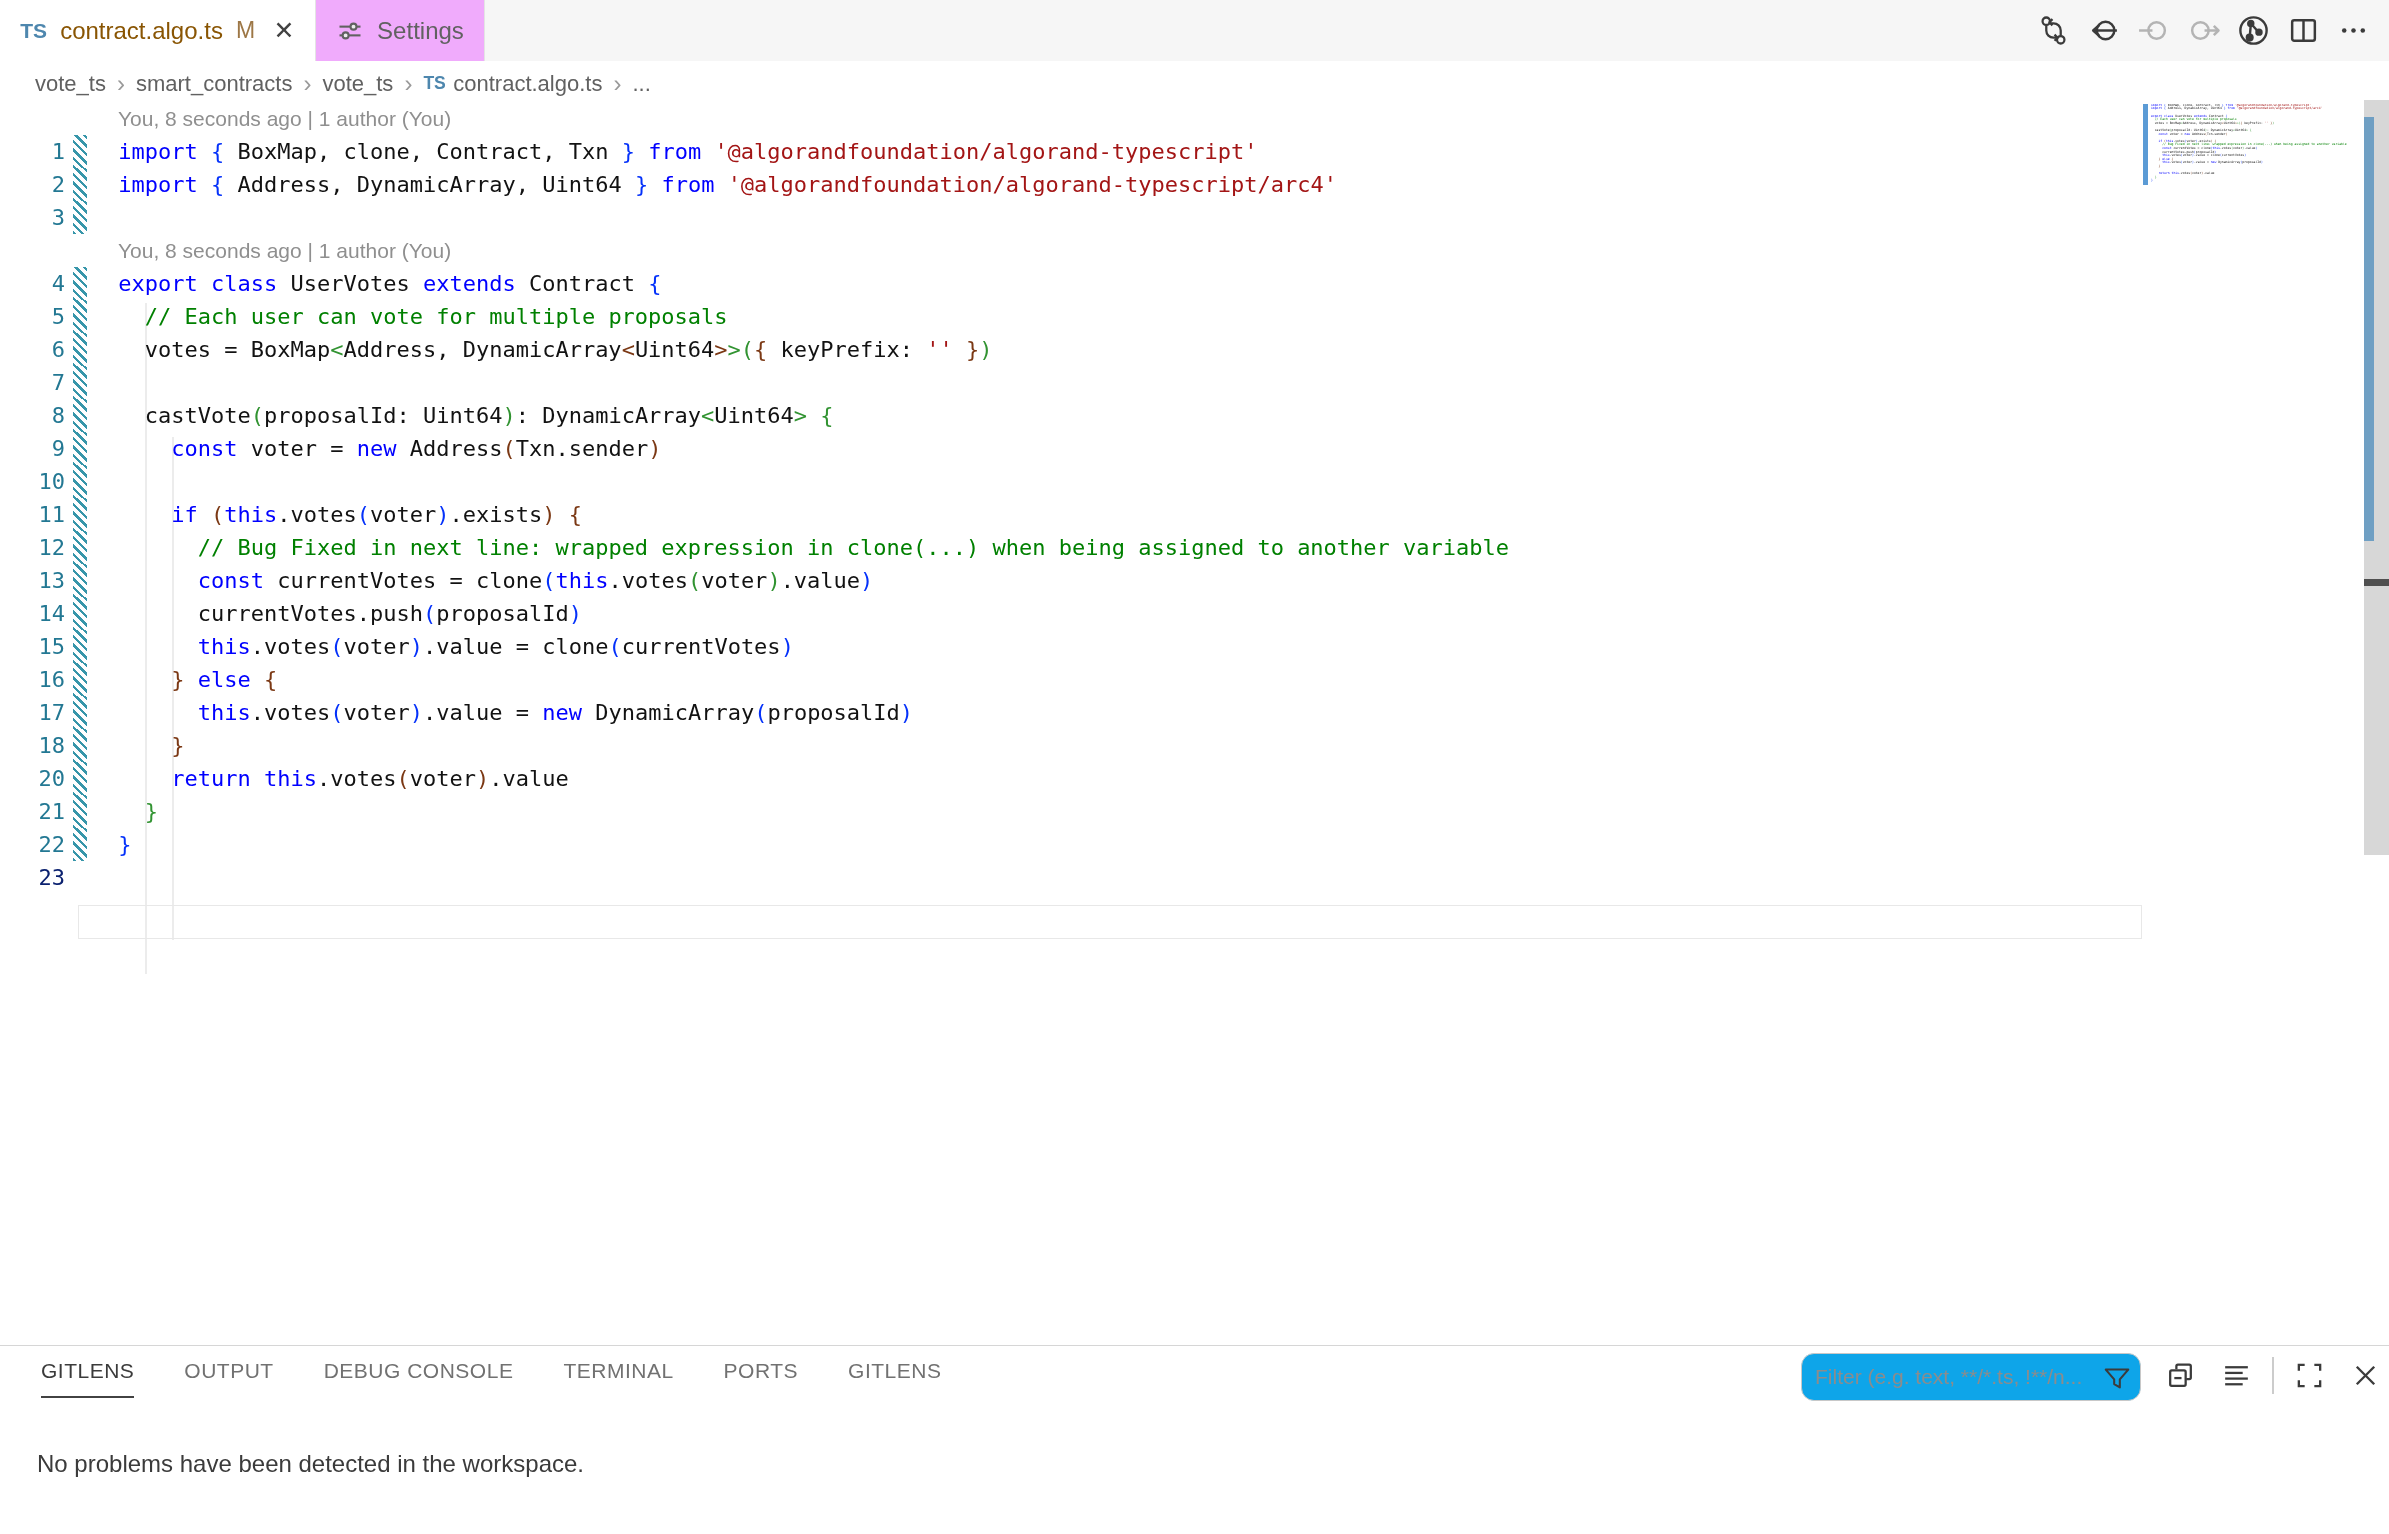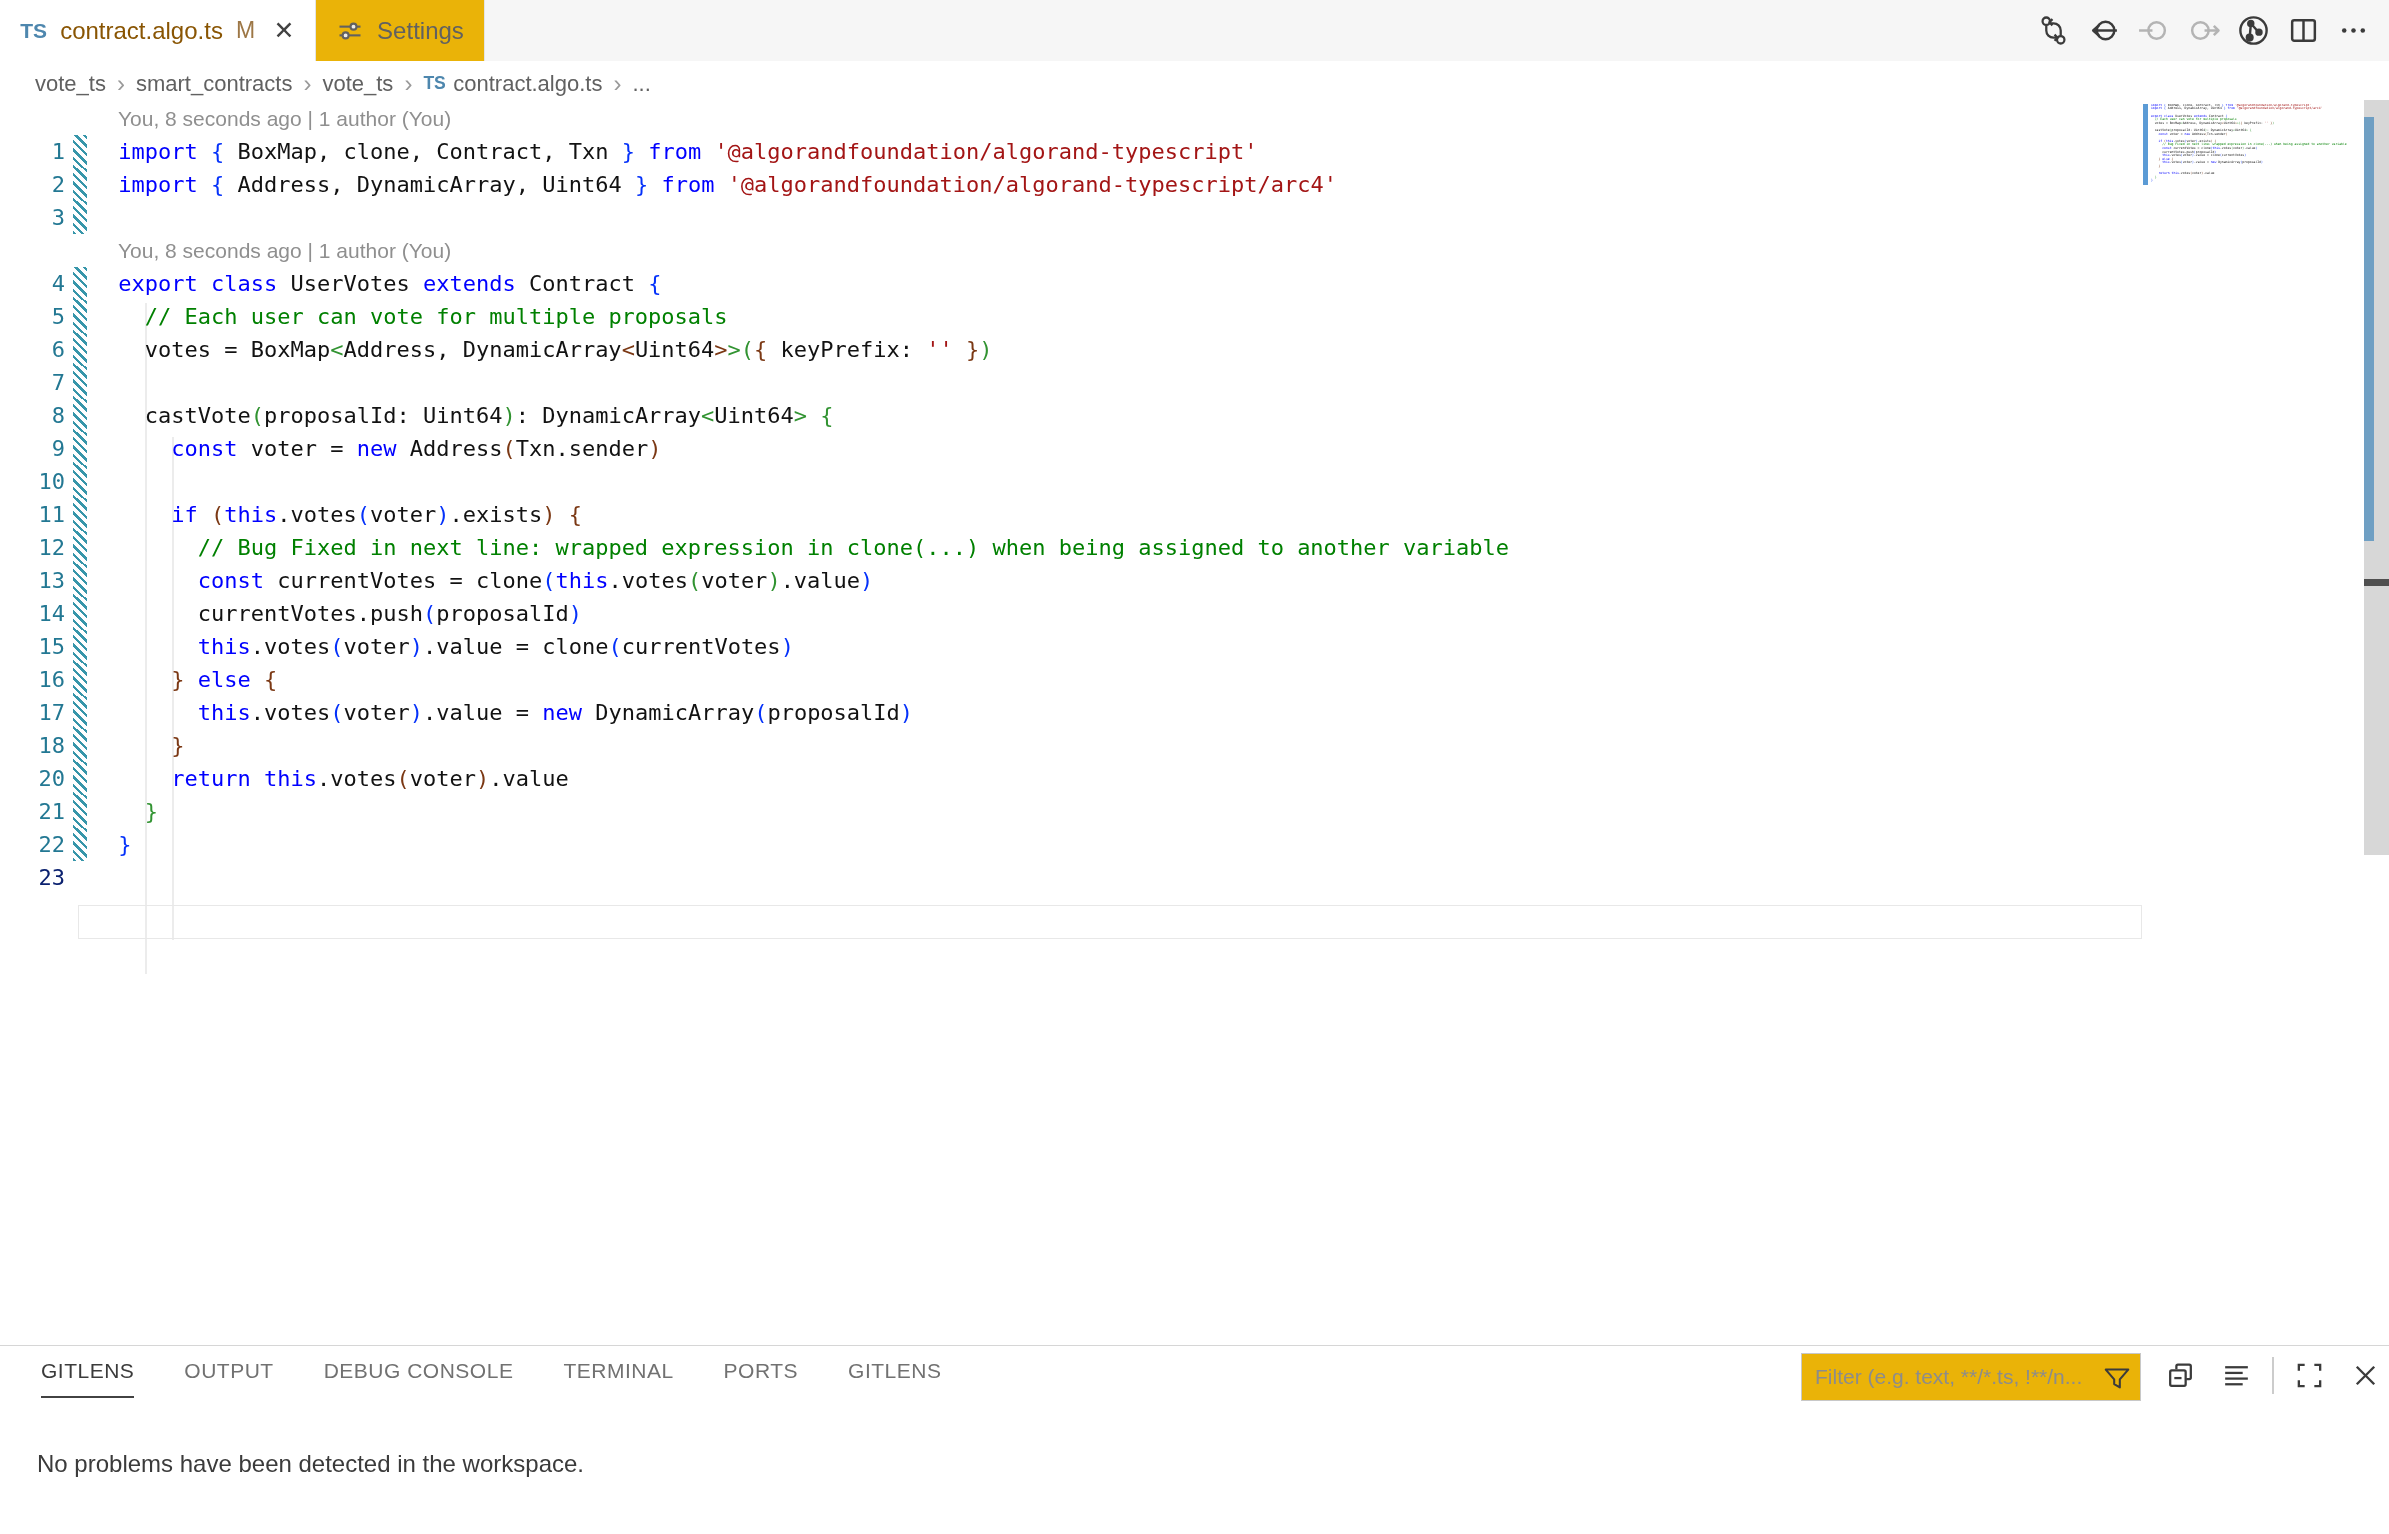--- a/index.html
+++ b/index.html
@@ -3,21 +3,21 @@
 <meta charset="utf-8">
 <style>
   * { margin:0; padding:0; box-sizing:border-box; }
   html,body { width:2389px; height:1535px; background:#ffffff; overflow:hidden;
               font-family:"Liberation Sans", sans-serif; }
 
   
   .tabbar { position:absolute; left:0; top:0; width:2389px; height:61px; background:#f6f6f6; display:flex; }
   .tab { height:61px; display:flex; align-items:center; padding:0 20.3px; font-size:24px; color:#616161; border-right:0.9px solid #e4e4e4; }
   .tab.active { background:#ffffff; }
-  .tab.inactive { background:#eab308; }
+  .tab.inactive { background:#f0abfc; }
   .ts-ico { font-weight:bold; color:#4e87ae; font-size:21px; letter-spacing:0; margin-right:13px; }
   .tab-label-mod { color:#895503; }
   .mod-badge { color:#9d7746; margin-left:13px; font-size:23px; }
   .tab-close { margin-left:18.5px; color:#424242; font-size:25px; cursor:pointer; }
   .settings-ico { margin-right:13px; display:flex; }
   .editor-actions { position:absolute; right:16.6px; top:9.2px; height:43px; display:flex; align-items:center; gap:13px; }
   .eact { width:37px; height:37px; display:flex; align-items:center; justify-content:center; }
 
   
   .breadcrumb { position:absolute; left:35px; top:65px; height:37px; display:flex; align-items:center; font-size:22px; color:#616161; }
@@ -52,21 +52,21 @@
   .ruler-added { position:absolute; left:2364px; top:15px; width:10.2px; height:424px; background:#6f9fc3; }
   .ruler-cursor { position:absolute; left:2364px; top:477px; width:26px; height:7.4px; background:#4f4f4f; }
 
   
   .panel { position:absolute; left:0; top:1345px; width:2389px; height:190px; background:#ffffff; border-top:1.8px solid #d6d6d6; }
   .ptabs { position:absolute; left:41px; top:13px; display:flex; gap:50px; }
   .ptab { font-size:21px; letter-spacing:0.5px; color:#717171; padding-bottom:13px; cursor:pointer; }
   .ptab.active { color:#3b3b3b; border-bottom:2.8px solid #424242; }
   .panel-msg { position:absolute; left:37px; top:76px; font-size:24px; color:#3b3b3b;margin-top:28px; }
   .pfilter { position:absolute; left:1801px; top:7.4px; width:340px; height:48px; }
-  .pfilter input { width:100%; height:100%; border:1.8px solid #c8c8c8; border-radius:0; padding:0 48px 0 13px; font-size:21px; color:#333; font-family:"Liberation Sans", sans-serif; outline:none; background:#eab308; }
+  .pfilter input { width:100%; height:100%; border:1.8px solid #c8c8c8; border-radius:13px; padding:0 48px 0 13px; font-size:21px; color:#333; font-family:"Liberation Sans", sans-serif; outline:none; background:#0ea5e9; }
   .pfilter input::placeholder { color:#8c8c8c; }
   .funnel { position:absolute; right:9.2px; top:9.2px; }
   .pacts { position:absolute; left:2160px; top:9.2px; display:flex; align-items:center; gap:15px; }
   .pact { width:41px; height:41px; display:flex; align-items:center; justify-content:center; }
   .pact-divider { width:1.8px; height:37px; background:#cccccc; }
 </style>
 </head>
 <body>
 
 <div class="tabbar">

